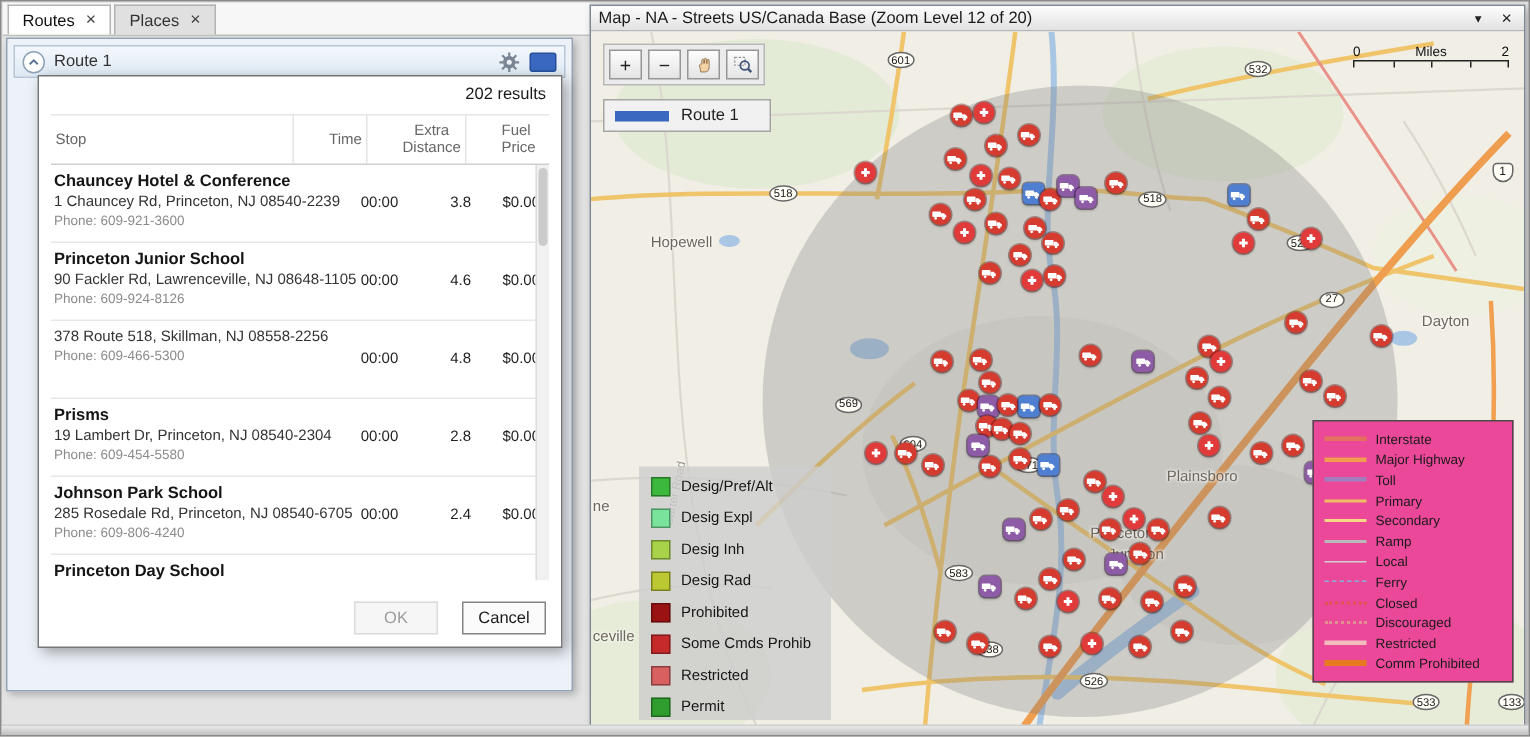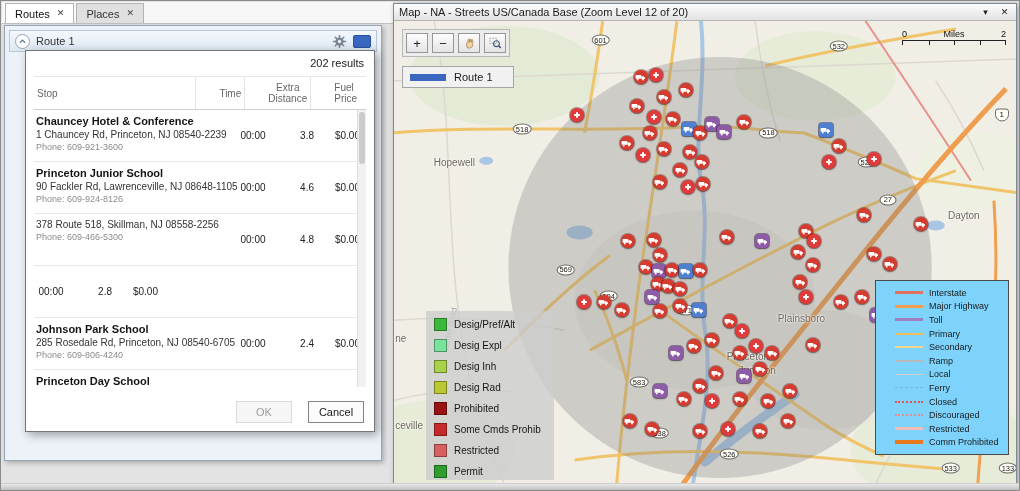--- a/index.html
+++ b/index.html
@@ -82,21 +82,21 @@
   .scalebar{position:absolute;right:10px;top:8px;width:104px;}
   .sb-labels{display:flex;justify-content:space-between;font-size:9px;color:#111;margin-bottom:1px;}
   .sb-line{position:relative;height:5px;border-left:1px solid #222;border-right:1px solid #222;border-top:1px solid #222;}
   .sb-line span{position:absolute;top:0;width:1px;height:4px;background:#222;}
 
   .legend-left{position:absolute;left:4px;top:290px;width:128px;height:169px;background:rgba(205,205,205,.8);padding:6px 8px;overflow:hidden;margin-left:28px;}
   .ll-item{display:flex;align-items:center;gap:7px;margin-bottom:7px;height:14px;}
   .ll-swatch{width:13px;height:13px;border:1px solid rgba(0,0,0,.35);flex:none;}
   .ll-label{font-size:10px;color:#161616;white-space:nowrap;}
 
-  .legend-right{position:absolute;right:7px;top:259px;width:134px;height:175px;background:#7dd3fc;border:1px solid #4a4a4a;padding:5px 19px;}
+  .legend-right{position:absolute;right:7px;top:259px;width:134px;height:175px;background:#ec4899;border:1px solid #4a4a4a;padding:5px 7px;}
   .lr-item{display:flex;align-items:center;gap:6px;height:13.6px;}
   .lr-line{width:28px;flex:none;}
   .lr-label{font-size:9px;color:#1a1a1a;white-space:nowrap;}
 
   .bottom-edge{position:absolute;left:0;right:0;bottom:0;height:7px;background:linear-gradient(#e9e9e9,#bfbfbf);border-top:1px solid #cdcdcd;}
 </style>
 </head>
 <body>
 
 <div class="screen">
@@ -172,20 +172,25 @@
     <div class="cell cell-stop">
       <div class="r-addr">378 Route 518, Skillman, NJ 08558-2256</div>
       <div class="r-phone">Phone: 609-466-5300</div>
     </div>
     <div class="cell cell-time">00:00</div>
     <div class="cell cell-extra">4.8</div>
     <div class="cell cell-fuel">$0.00</div>
   </div>
 
   <div class="row">
+    <div class="cell cell-stop">
+      <div class="r-name">Prisms</div>
+      <div class="r-addr">19 Lambert Dr, Princeton, NJ 08540-2304</div>
+      <div class="r-phone">Phone: 609-454-5580</div>
+    </div>
     <div class="cell cell-time">00:00</div>
     <div class="cell cell-extra">2.8</div>
     <div class="cell cell-fuel">$0.00</div>
   </div>
 
   <div class="row">
     <div class="cell cell-stop">
       <div class="r-name">Johnson Park School</div>
       <div class="r-addr">285 Rosedale Rd, Princeton, NJ 08540-6705</div>
       <div class="r-phone">Phone: 609-806-4240</div>

